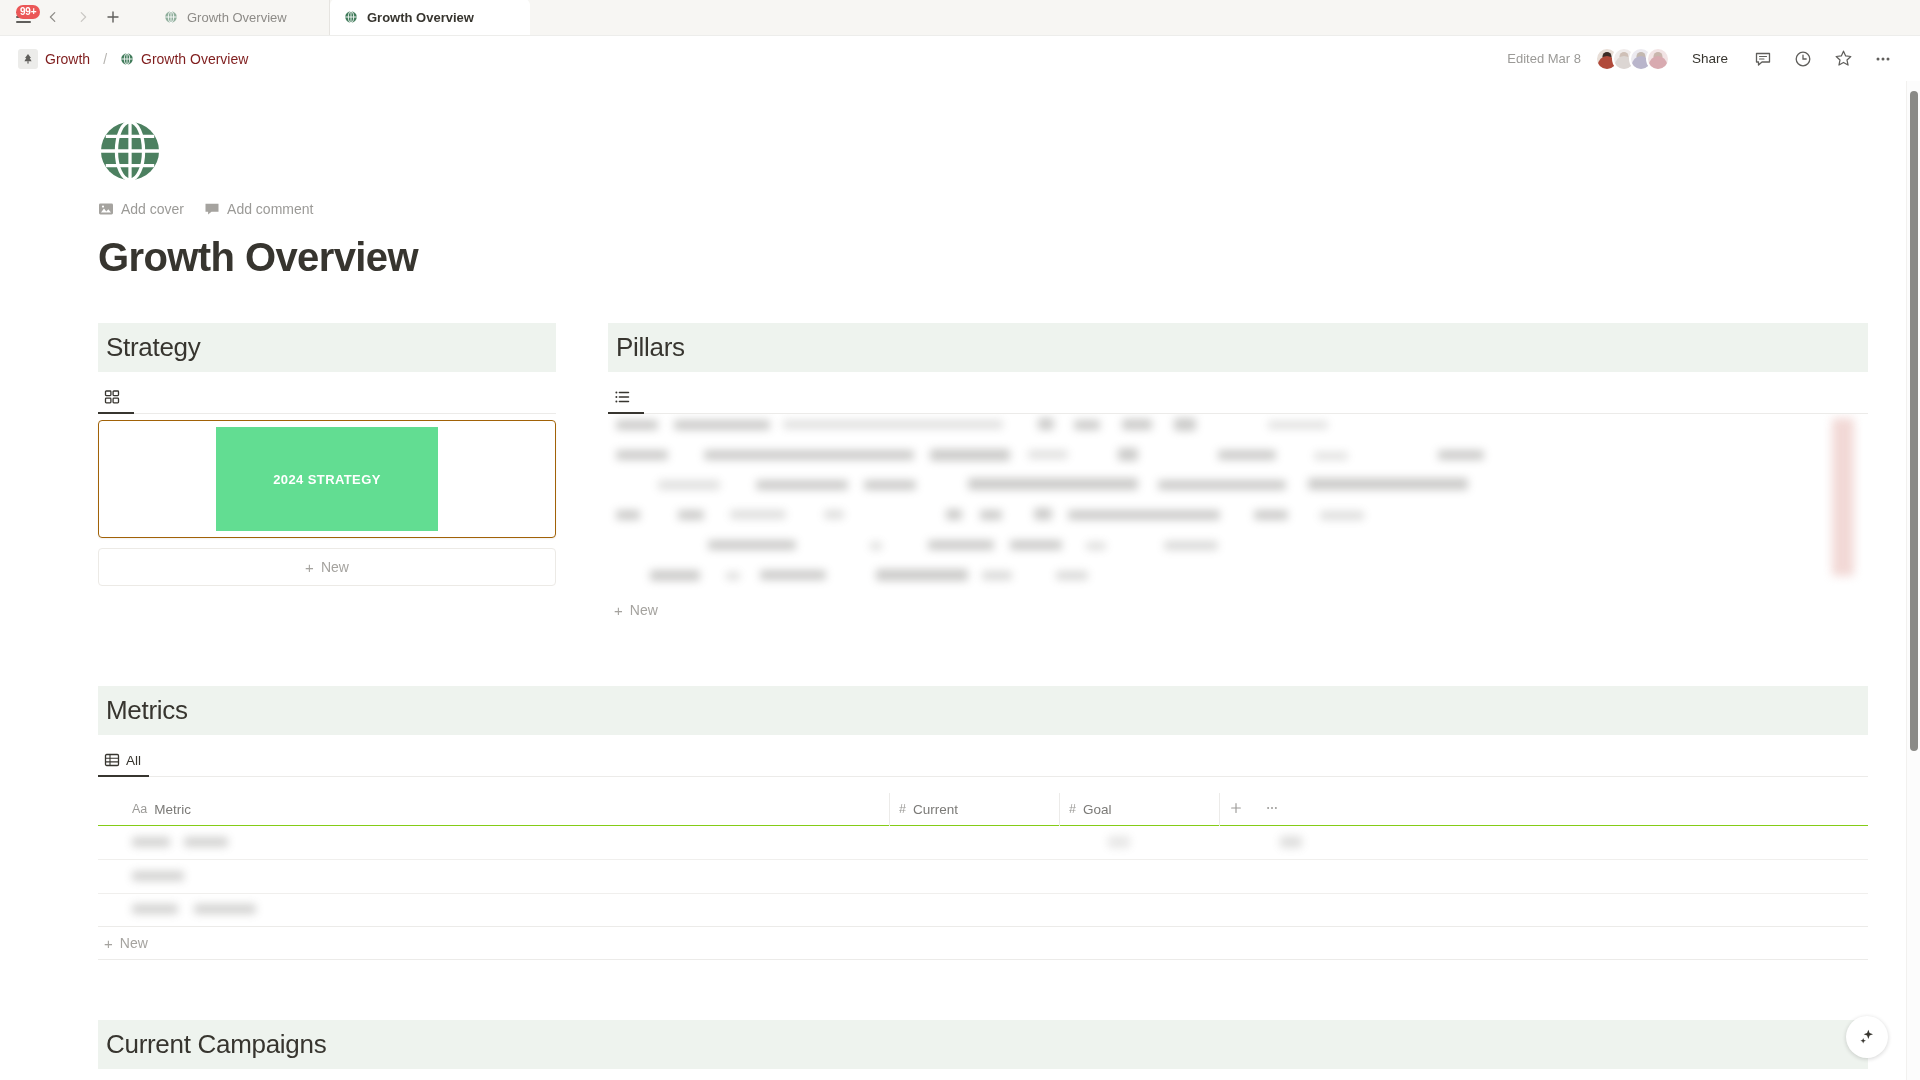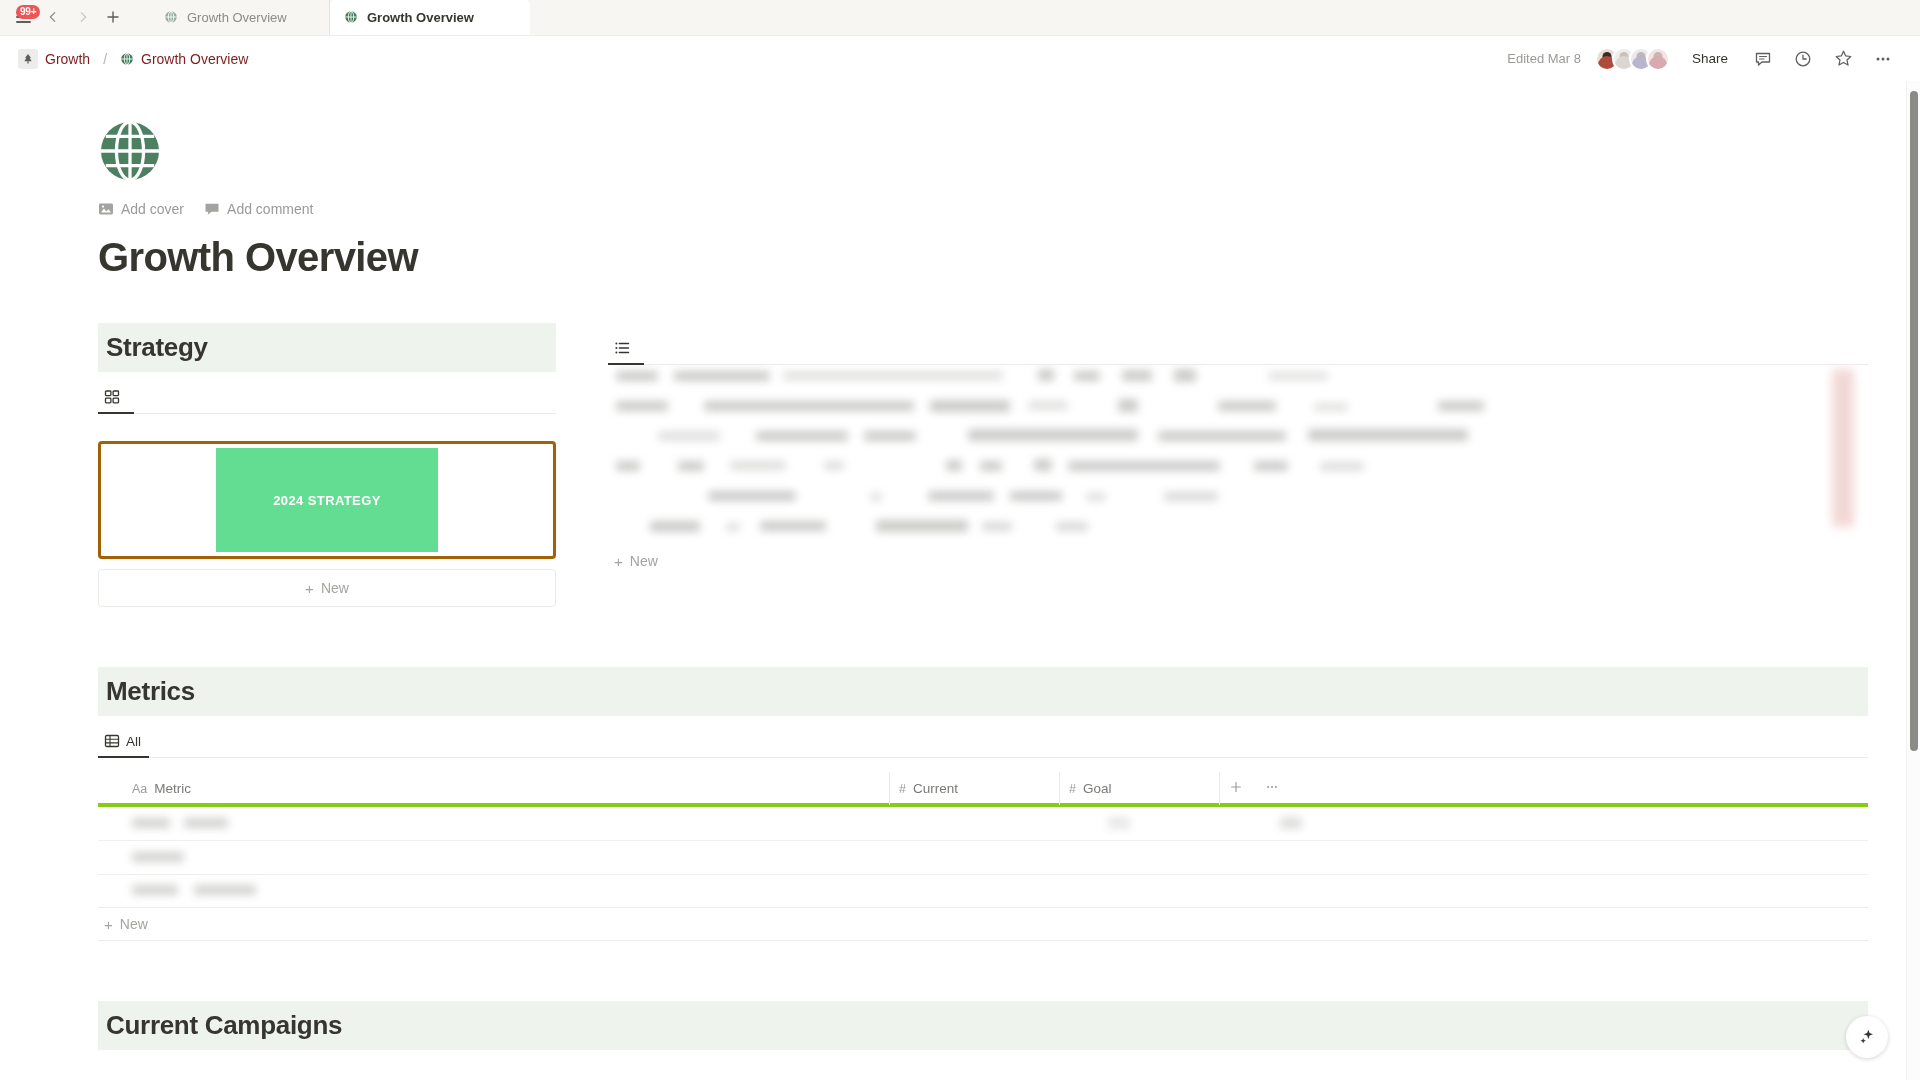--- a/index.html
+++ b/index.html
@@ -193,21 +193,21 @@
   .col-left { width: 458px; flex: 0 0 458px; }
   .col-right { flex: 1 1 auto; min-width: 0; }
 
   .section-head {
     background: #eef3ee;
     padding: 9px 8px 9px 8px;
     margin-bottom: 2px;
   }
   .section-head h2 {
     font-size: 26px;
-    font-weight: 700;
+    font-weight: 400;
     letter-spacing: -0.3px;
     color: #37352f;
   }
 
   .view-tabs {
     display: flex;
     align-items: flex-end;
     border-bottom: 1px solid #ecebe9;
     height: 34px;
     margin-top: 8px;
@@ -217,25 +217,25 @@
     padding: 0 8px 7px 6px;
     font-size: 13.5px;
     color: #37352f;
     border-bottom: 2px solid #37352f;
     margin-bottom: -1px;
   }
   .vt-icon { width: 16px; height: 16px; display: block; }
 
   
   .gallery-card {
-    border: 3px solid #a16207;
+    border: 1px solid #a16207;
     border-radius: 4px;
     box-shadow: 0 1px 2px rgba(15,15,15,0.06);
     height: 118px;
-    margin-top: 27px;
+    margin-top: 6px;
     display: flex;
     align-items: center;
     justify-content: center;
     background: #fff;
   }
   .card-thumb {
     width: 222px; height: 104px;
     background: #62dd92;
     display: flex; align-items: center; justify-content: center;
     color: #ffffff;
@@ -283,21 +283,21 @@
     background: #e7b9b4;
     filter: blur(5px);
     opacity: 0.55;
     border-radius: 3px;
   }
 
   
   .mt-wrap { margin-top: 16px; }
   .mt-head {
     display: flex;
-    border-bottom: 4px solid #84cc16;
+    border-bottom: 1px solid #84cc16;
     height: 33px;
     align-items: center;
   }
   .mt-cell {
     display: flex; align-items: center; gap: 7px;
     font-size: 13.5px;
     color: #7b7a77;
     padding: 0 9px;
     height: 33px;
     border-right: 1px solid #ecebe9;
@@ -533,20 +533,23 @@
             </div>
           </div>
 
           <div class="new-box">
             <span class="plus-sign">+</span>
             <span>New</span>
           </div>
         </div>
 
         <div class="col-right">
+          <div class="section-head">
+            <h2>Pillars</h2>
+          </div>
           <div class="view-tabs">
             <div class="view-tab">
               <svg class="vt-icon" viewBox="0 0 16 16">
                 <circle cx="2.4" cy="3.6" r="1" fill="currentColor"></circle>
                 <circle cx="2.4" cy="8" r="1" fill="currentColor"></circle>
                 <circle cx="2.4" cy="12.4" r="1" fill="currentColor"></circle>
                 <path d="M5.4 3.6h9.1M5.4 8h9.1M5.4 12.4h9.1" stroke="currentColor" stroke-width="1.5" stroke-linecap="round"></path>
               </svg>
               <span></span>
             </div>

